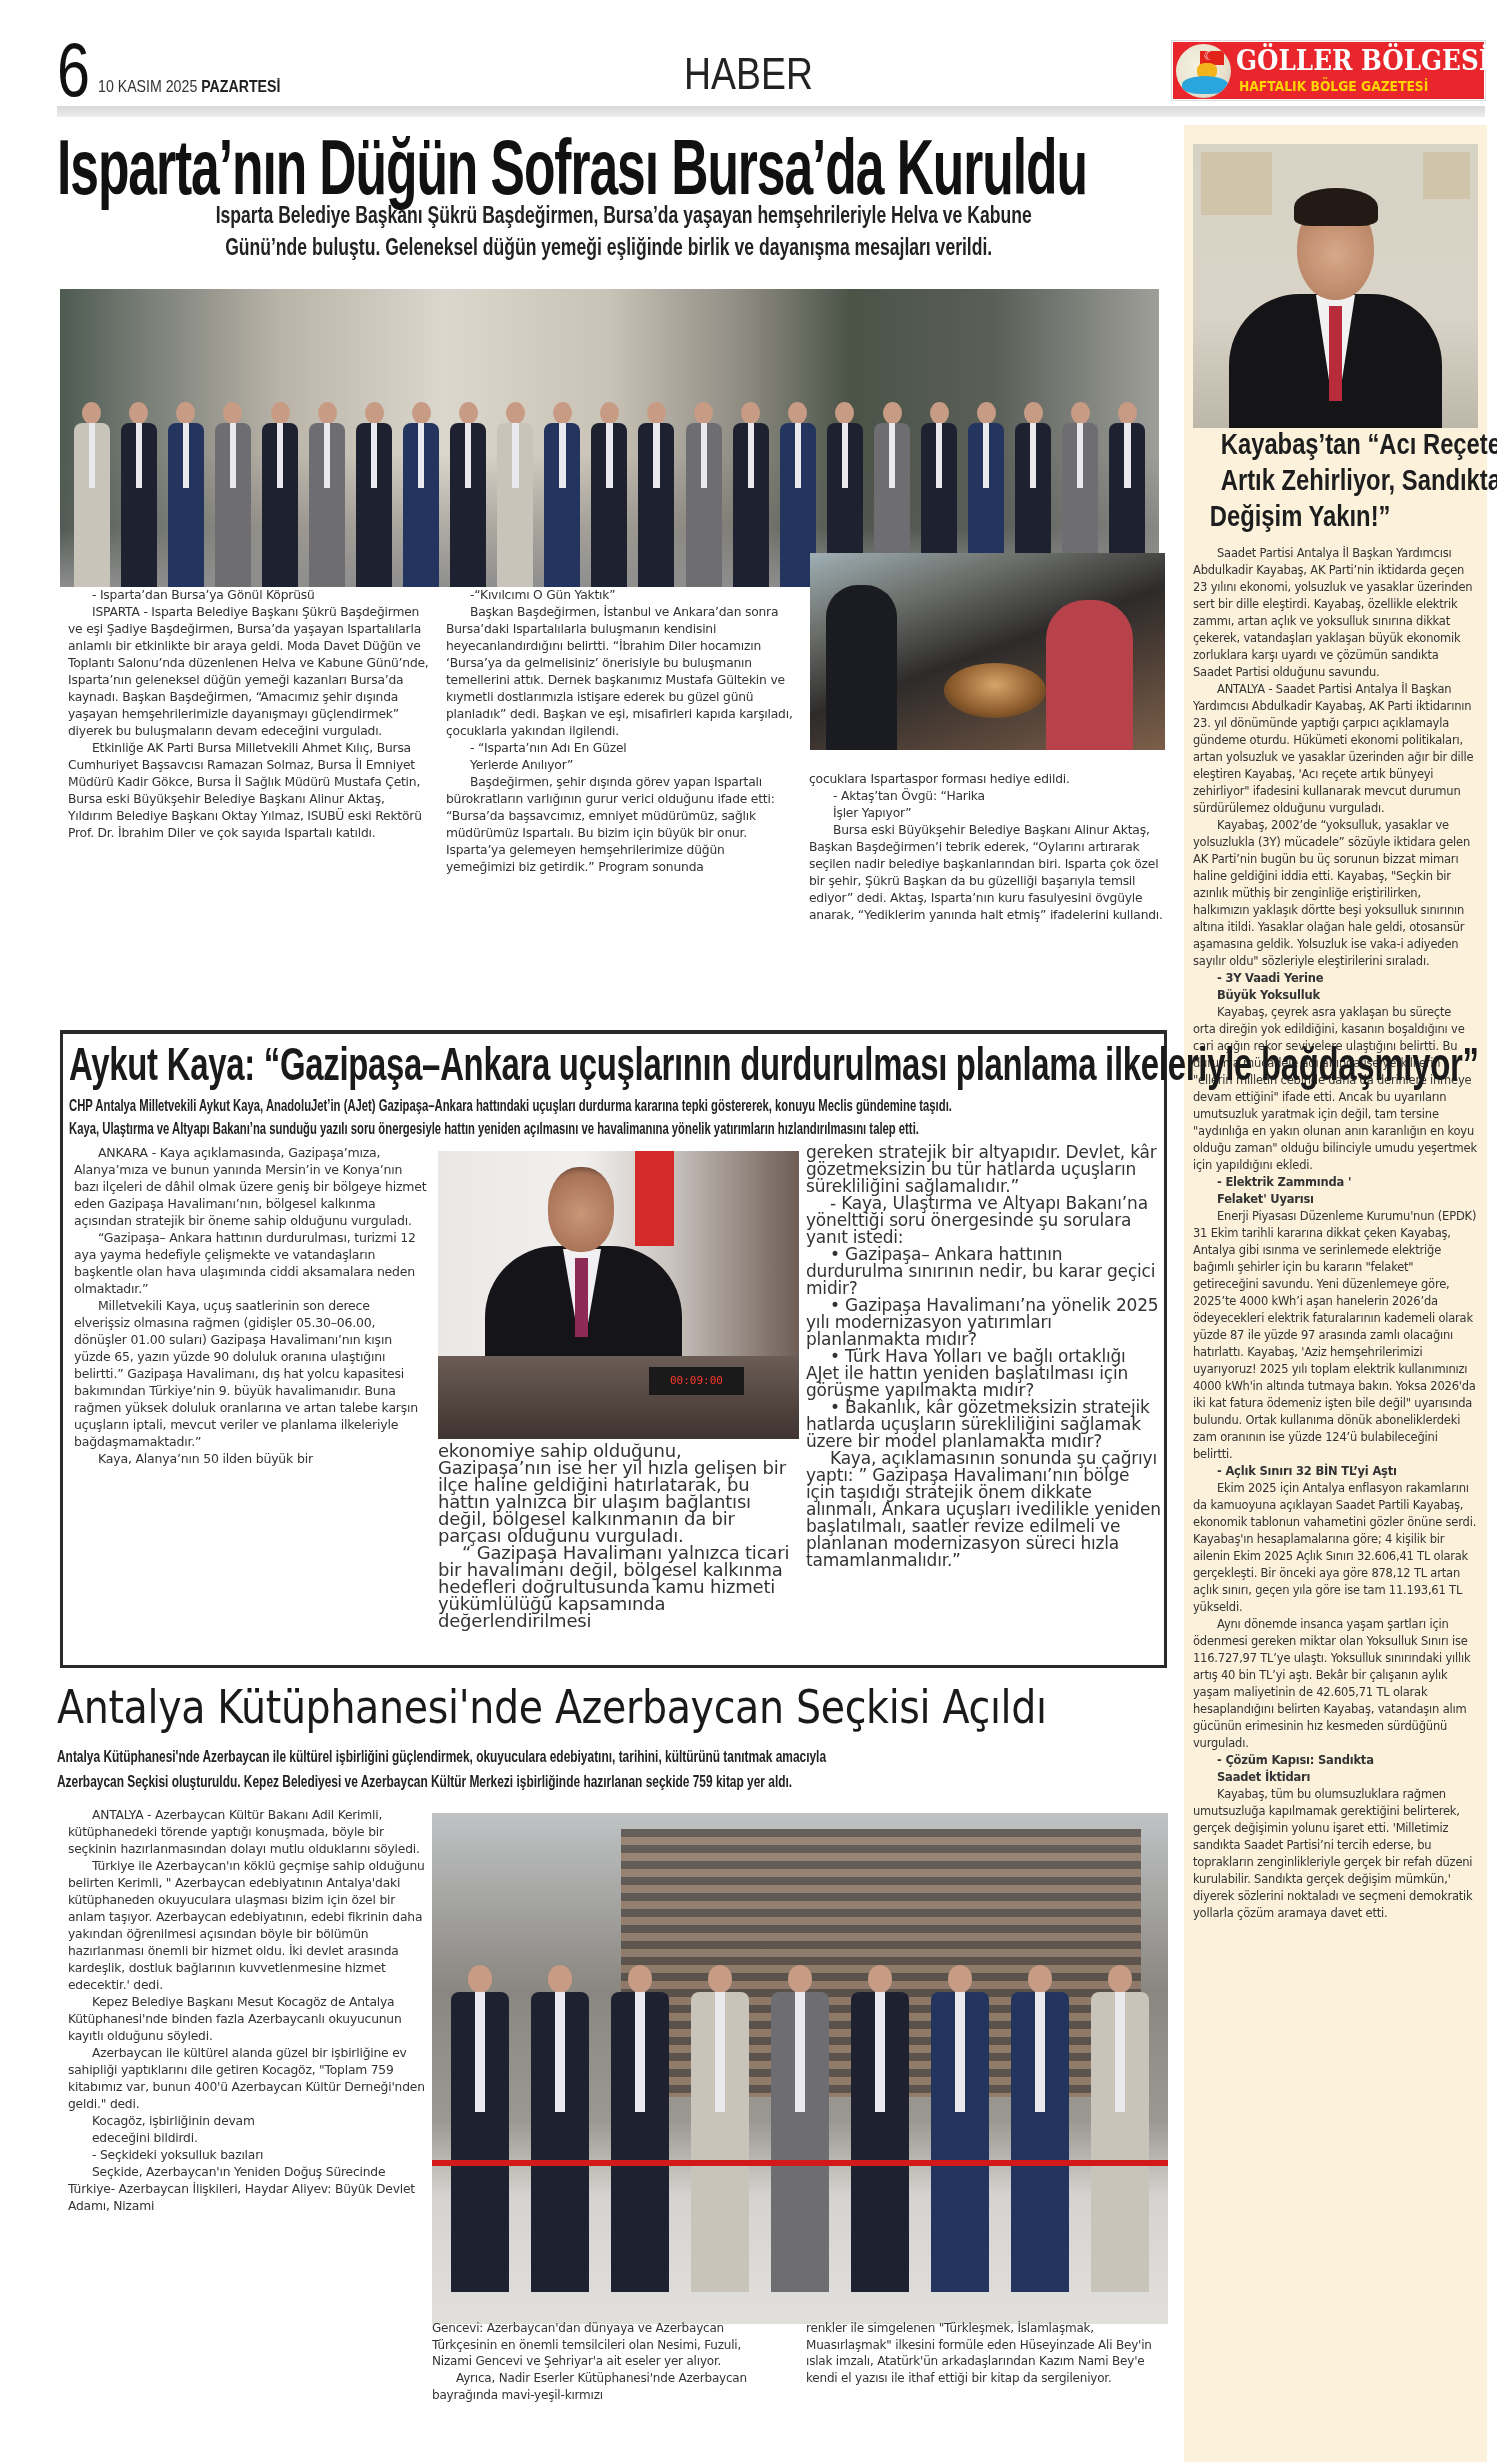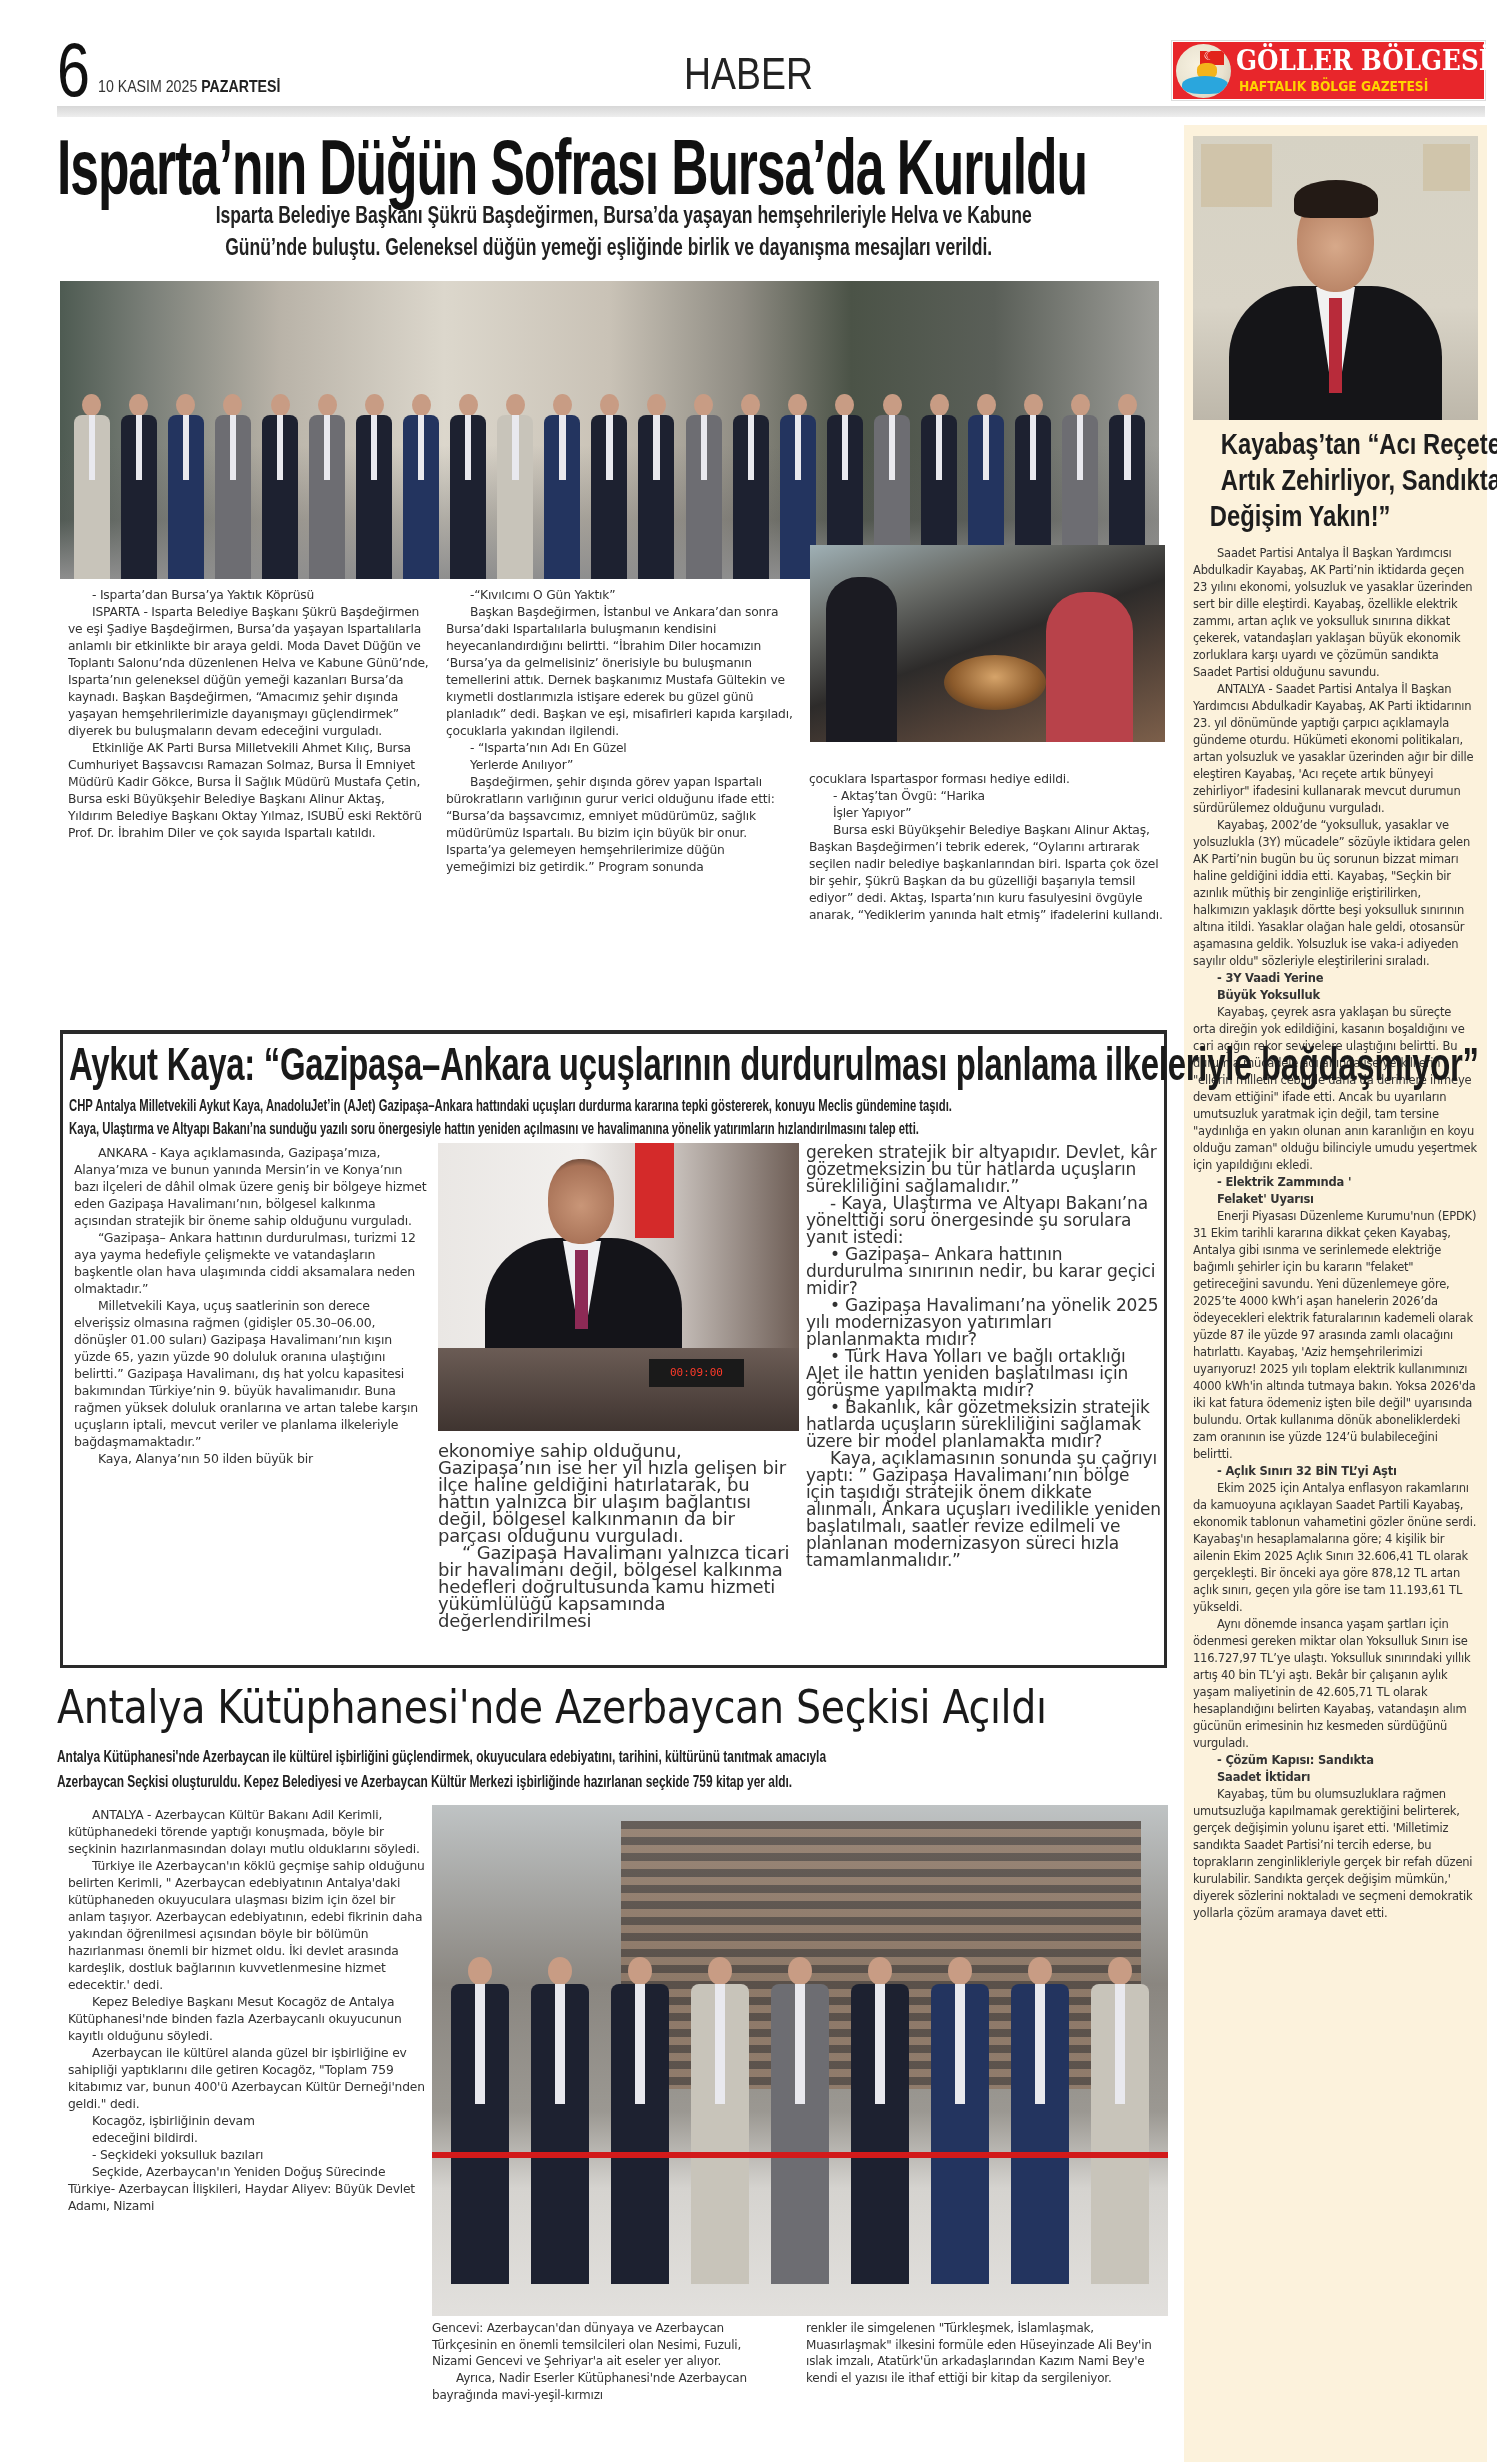--- a/index.html
+++ b/index.html
@@ -24,21 +24,21 @@
   #logo .emblem .lake { position: absolute; left: 6.3px; top: 32px; width: 46px; height: 17.3px; background: #2aa6dd; border-radius: 50% 50% 40% 40%; }
   #logo .emblem .sun { position: absolute; left: 20.5px; top: 19px; width: 20.5px; height: 16px; background: #f3b41b; border-radius: 40%; }
   #logo .name { position: absolute; left: 63px; top: 1.6px; font-family: "DejaVu Serif", serif; font-weight: bold; font-size: 28px; color: #fff; letter-spacing: 0px; transform: scaleX(0.88); transform-origin: left top; white-space: nowrap; }
   #logo .tag { position: absolute; left: 66px; top: 37px; font-family: "DejaVu Sans", sans-serif; font-weight: bold; font-size: 13.4px; color: #ffd400; white-space: nowrap; transform: scaleX(0.92); transform-origin: left top; }
   #mast-rule { left: 57px; top: 106px; width: 1428px; height: 11px; background: linear-gradient(#d7d7d7, #eeeeee); }
 
   
   #s1-headline { left: 57px; top: 125px; width: 1103px; font-family: "Liberation Sans", sans-serif; font-weight: bold; font-size: 77px; line-height: 85px; color: #111; letter-spacing: -1.6px; white-space: nowrap; transform: scaleX(0.67); transform-origin: left top; }
   #s1-deck { left: 57px; top: 199px; width: 1103px; font-family: "Liberation Sans", sans-serif; font-weight: bold; font-size: 24.4px; line-height: 32px; color: #222; text-align: center; }
   #s1-deck span { display: inline-block; white-space: nowrap; transform: scaleX(0.72); }
-  .photo { position: absolute; overflow: hidden; }
+  .photo { position: absolute; overflow: hidden; margin-top: 8px; }
   #s1-photo-main { left: 60px; top: 281px; width: 1099px; height: 298px;
     background:
       linear-gradient(180deg, rgba(0,0,0,0) 55%, rgba(90,90,90,0.35) 80%, #8e8e8e 100%),
       linear-gradient(90deg, #4e5b52 0%, #7a7f78 8%, #b9b3a8 20%, #dcd7cc 35%, #c9c2b6 50%, #8f8c83 62%, #4b5347 72%, #5a5f58 85%, #9f9f9a 100%); }
   .people { position: absolute; left: 0; right: 0; bottom: 0; height: 62%; display: flex; justify-content: space-around; align-items: flex-end; padding: 0 8px; }
   .person { width: 36px; height: 100%; position: relative; }
   .person .head { position: absolute; top: 0; left: 8.7px; width: 19px; height: 22px; border-radius: 50%; background: #c89c84; }
   .person .suit { position: absolute; top: 20.5px; left: 0; width: 36px; bottom: 0; border-radius: 8px 8px 0 0; background: #1d2130; }
   .person .suit::after { content: ""; position: absolute; left: 15px; top: 0; width: 6.3px; height: 40%; background: #e9e9ee; }
   .person.grey .suit { background: #6d6d72; }
@@ -249,21 +249,21 @@
         <div class="suit"></div>
       </div>
   </div>
 </div>
 <div id="s1-photo-side" class="photo">
   <div class="fig1"></div>
   <div class="fig2"></div>
   <div class="pot"></div>
 </div>
 <div id="s1-col1" class="abs body-text">
-  <p>- Isparta’dan Bursa’ya Yaktık Köprüsü</p>
+  <p>- Isparta’dan Bursa’ya Gönül Köprüsü</p>
   <p>ISPARTA - Isparta Belediye Başkanı Şükrü Başdeğirmen ve eşi Şadiye Başdeğirmen, Bursa’da yaşayan Ispartalılarla anlamlı bir etkinlikte bir araya geldi. Moda Davet Düğün ve Toplantı Salonu’nda düzenlenen Helva ve Kabune Günü’nde, Isparta’nın geleneksel düğün yemeği kazanları Bursa’da kaynadı. Başkan Başdeğirmen, “Amacımız şehir dışında yaşayan hemşehrilerimizle dayanışmayı güçlendirmek” diyerek bu buluşmaların devam edeceğini vurguladı.</p>
   <p>Etkinliğe AK Parti Bursa Milletvekili Ahmet Kılıç, Bursa Cumhuriyet Başsavcısı Ramazan Solmaz, Bursa İl Emniyet Müdürü Kadir Gökce, Bursa İl Sağlık Müdürü Mustafa Çetin, Bursa eski Büyükşehir Belediye Başkanı Alinur Aktaş, Yıldırım Belediye Başkanı Oktay Yılmaz, ISUBÜ eski Rektörü Prof. Dr. İbrahim Diler ve çok sayıda Ispartalı katıldı.</p>
 </div>
 <div id="s1-col2" class="abs body-text">
   <p>-“Kıvılcımı O Gün Yaktık”</p>
   <p>Başkan Başdeğirmen, İstanbul ve Ankara’dan sonra Bursa’daki Ispartalılarla buluşmanın kendisini heyecanlandırdığını belirtti. “İbrahim Diler hocamızın ‘Bursa’ya da gelmelisiniz’ önerisiyle bu buluşmanın temellerini attık. Dernek başkanımız Mustafa Gültekin ve kıymetli dostlarımızla istişare ederek bu güzel günü planladık” dedi. Başkan ve eşi, misafirleri kapıda karşıladı, çocuklarla yakından ilgilendi.</p>
   <p>- “Isparta’nın Adı En Güzel</p>
   <p>Yerlerde Anılıyor”</p>
   <p>Başdeğirmen, şehir dışında görev yapan Ispartalı bürokratların varlığının gurur verici olduğunu ifade etti: “Bursa’da başsavcımız, emniyet müdürümüz, sağlık müdürümüz Ispartalı. Bu bizim için büyük bir onur. Isparta’ya gelemeyen hemşehrilerimize düğün yemeğimizi biz getirdik.” Program sonunda</p>
 </div>

